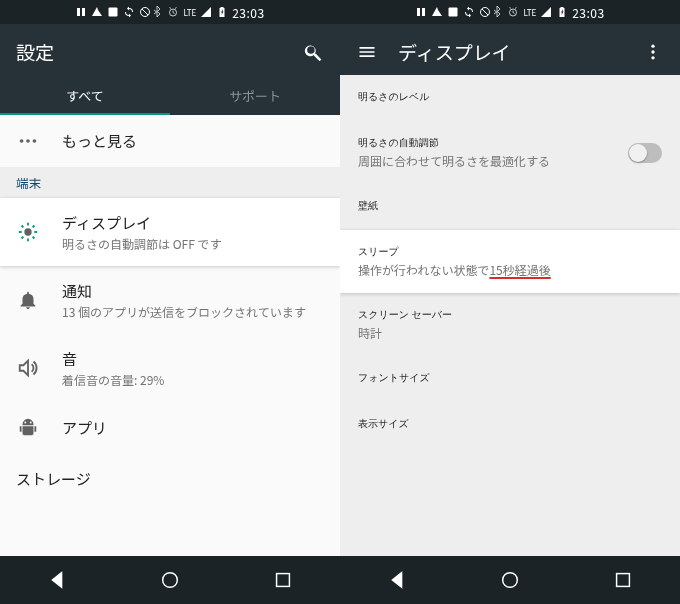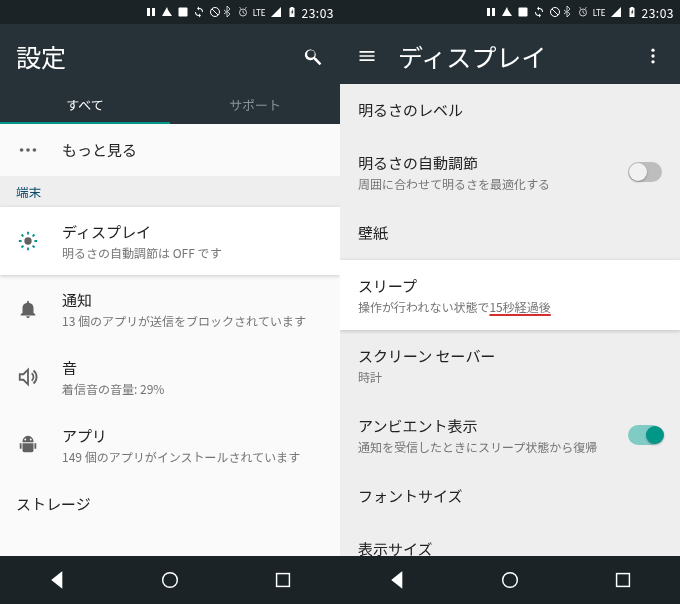--- a/index.html
+++ b/index.html
@@ -17,38 +17,38 @@
     background: #fafafa;
     display: flex;
     flex-direction: column;
     position: relative;
   }
   .statusbar {
     height: 24px;
     background: #1b2327;
     display: flex;
     align-items: center;
-    justify-content: flex-end;
+    justify-content: center;
     padding: 0 6px;
     color: #fff;
     font-size: 11px;
   }
   .status-left, .status-right { display: flex; align-items: center; gap: 4px; }
   .status-ico { width: 12px; height: 12px; display:flex; align-items:center; justify-content:center; }
   .status-ico svg { width: 12px; height: 12px; fill: #fff; }
   .status-time { font-size: 12px; letter-spacing: .5px; }
   .appbar {
     background: #263238;
     color: #fff;
     padding: 14px 16px 10px 16px;
     display: flex;
     align-items: center;
     gap: 20px;
   }
-  .appbar .title { font-size: 25px; flex: 1; }
+  .appbar .title { font-size: 19px; flex: 1; }
   .appbar .iconbtn { width: 22px; height: 22px; display:flex; align-items:center; justify-content:center; }
   .appbar .iconbtn svg { width: 20px; height: 20px; fill: #fff; }
   .tabs {
     background: #263238;
     display: flex;
     height: 40px;
   }
   .tab {
     flex: 1;
     display: flex;
@@ -82,21 +82,21 @@
   .row-title { font-size: 15px; color: #212121; margin-bottom: 2px; }
   .row-sub   { font-size: 12px; color: #757575; }
   .section-label {
     font-size: 12.5px;
     color: #0c4a6e;
     background: #eeeeee;
     padding: 6px 16px 6px 16px;
   }
   
   .right .list-row { padding: 15px 18px; background:#eeeeee; }
-  .right .list-row .row-title { font-size: 15px; }
+  .right .list-row .row-title { font-size: 10px; font-family: Liberation Serif, serif; }
   .right .list-row.highlight { background:#fff; }
   .switch {
     width: 34px; height: 20px; border-radius: 10px;
     background: #bdbdbd; position: relative; flex-shrink: 0;
   }
   .switch::after {
     content: ""; position: absolute; width: 18px; height: 18px; border-radius: 50%;
     background: #f1f1f1; top: 1px; left: 1px; box-shadow: 0 1px 2px rgba(0,0,0,.3);
   }
   .switch.on { background: #80cbc4; }
@@ -252,21 +252,20 @@
     <div class="list-row">
       <div class="row-icon">
           <svg viewBox="0 0 24 24" fill="#7cb342">
             <path d="M6 8a6 6 0 0 1 12 0v1H6zM6 10h12v8a2 2 0 0 1-2 2H8a2 2 0 0 1-2-2zM3 10h2v6H3zM19 10h2v6h-2z"></path>
             <circle cx="9" cy="6" r="1" fill="#fff"></circle>
             <circle cx="15" cy="6" r="1" fill="#fff"></circle>
           </svg>
         </div>
       <div class="row-text">
         <div class="row-title">アプリ</div>
-        <div class="row-sub">149 個のアプリがインストールされています</div>
       </div>
     </div>
 
     <div class="list-row">
 
       <div class="row-text">
         <div class="row-title">ストレージ</div>
 
       </div>
     </div>
@@ -394,27 +393,20 @@
       </div>
     </div>
 
     <div class="list-row">
       <div class="row-text">
         <div class="row-title">スクリーン セーバー</div>
         <div class="row-sub">時計</div>
       </div>
     </div>
 
-    <div class="list-row">
-      <div class="row-text">
-        <div class="row-title">アンビエント表示</div>
-        <div class="row-sub">通知を受信したときにスリープ状態から復帰</div>
-      </div>
-      <div class="switch on"></div>
-    </div>
 
     <div class="list-row">
       <div class="row-text">
         <div class="row-title">フォントサイズ</div>
       </div>
     </div>
 
     <div class="list-row">
       <div class="row-text">
         <div class="row-title">表示サイズ</div>

